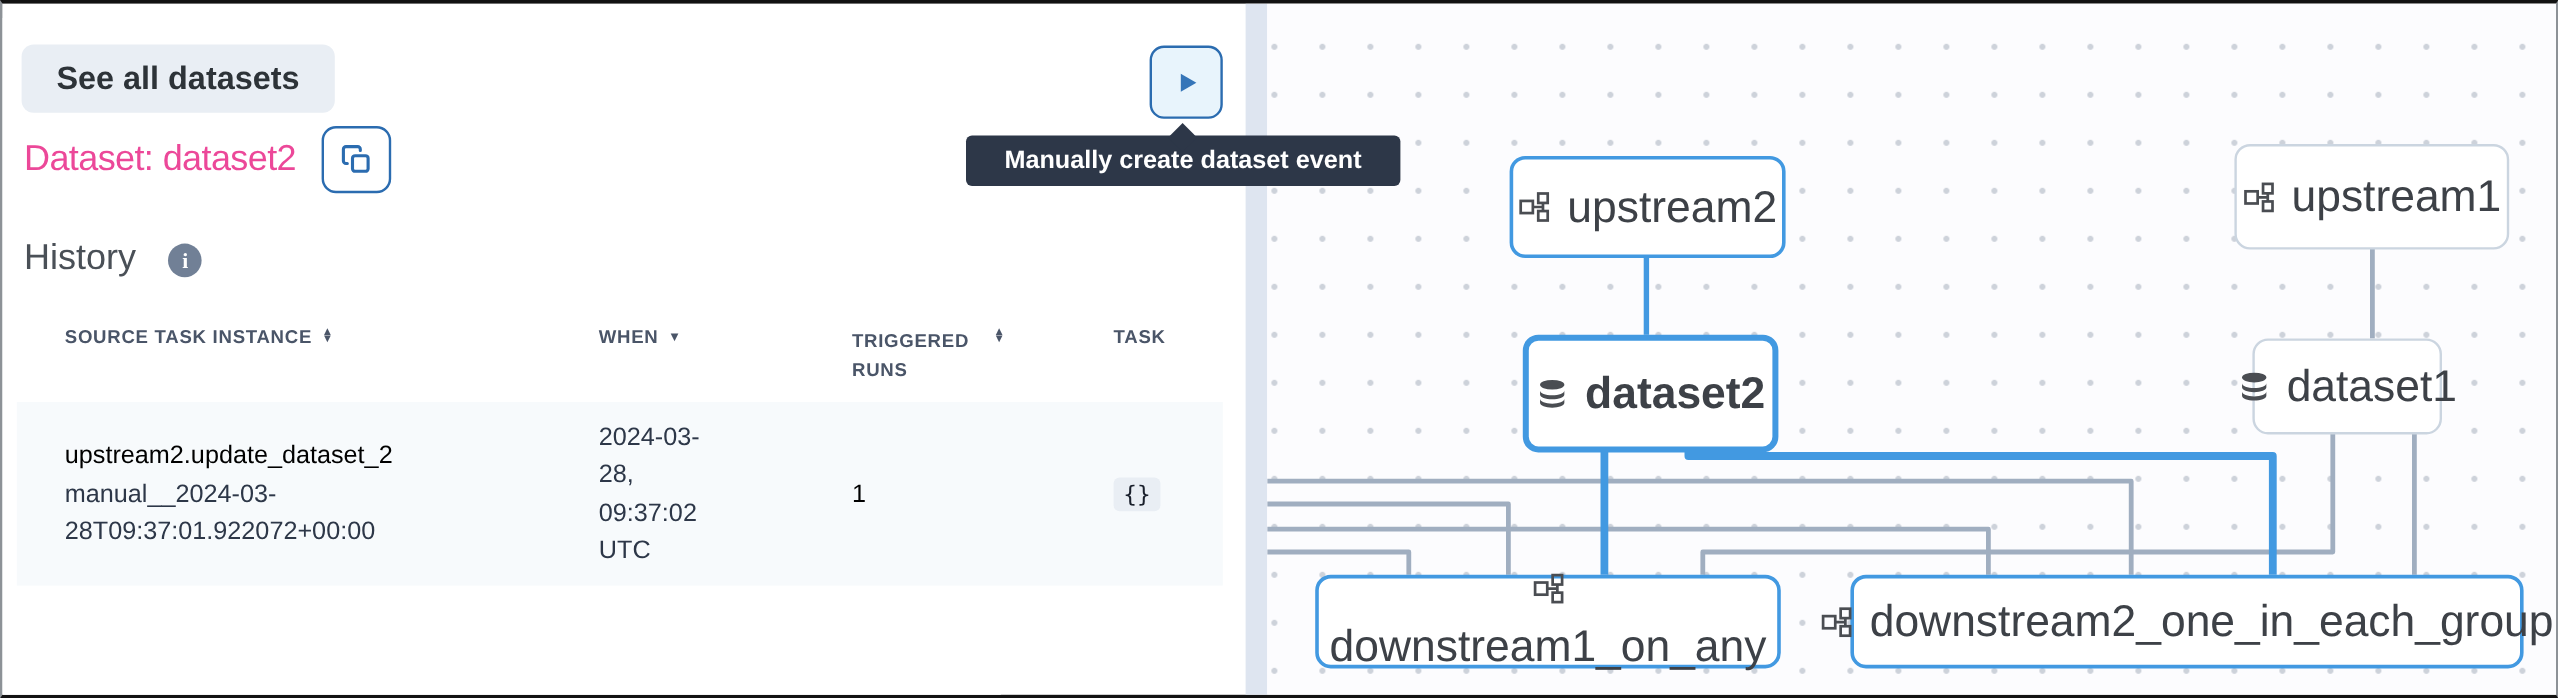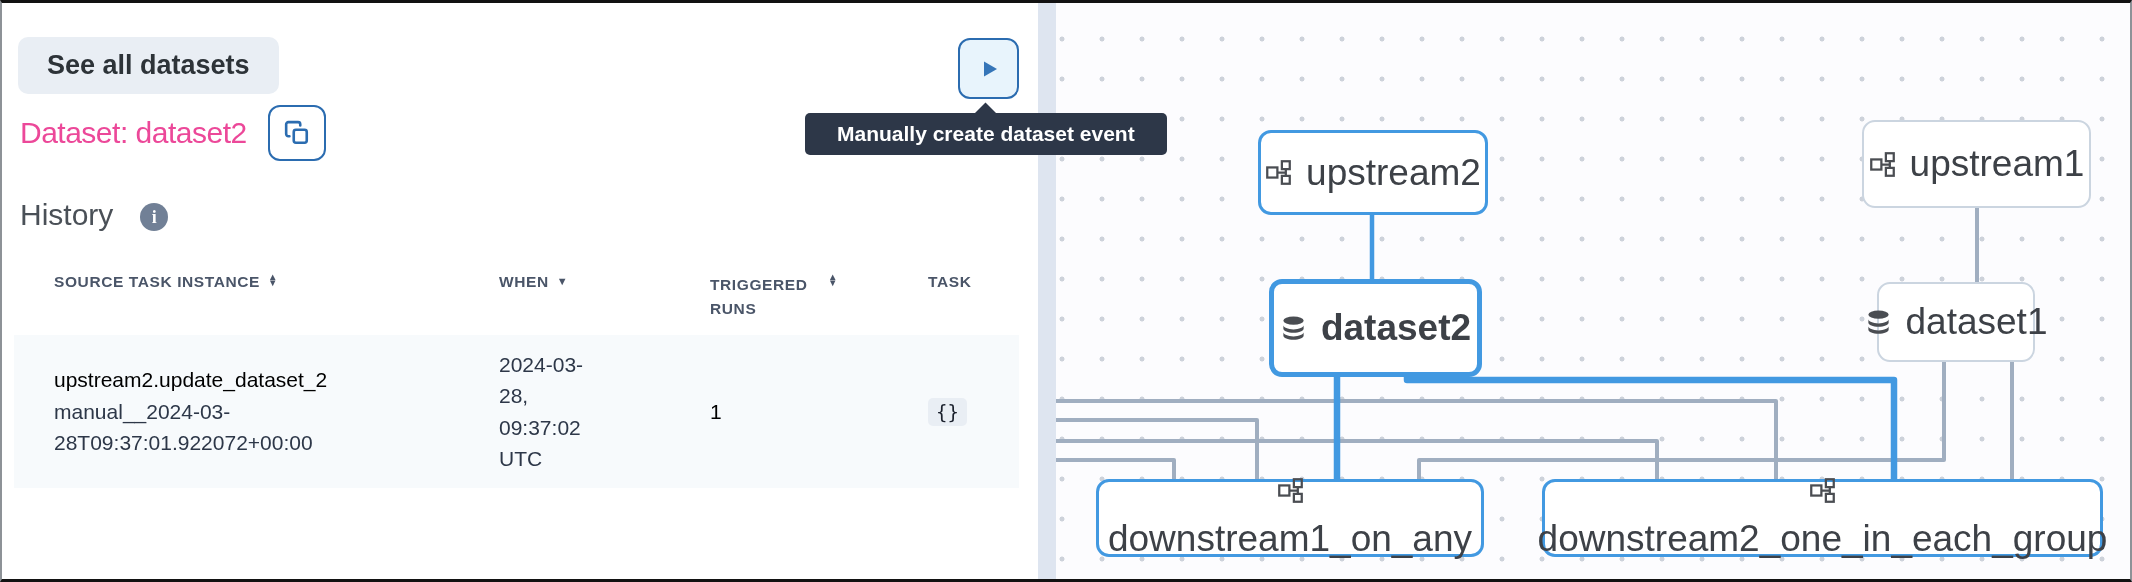--- a/index.html
+++ b/index.html
@@ -92,21 +92,21 @@
     font-size: 37px; color: #3d4147; cursor: pointer;
   }
   .node-hl { border: 3.5px solid #4299e1; }
   .node-muted { border: 2.5px solid #cbd5e0; }
   .node-selected { border: 5.5px solid #4299e1; font-weight: 700; }
   .n-upstream2   { left: 202px; top: 127px; width: 230px; height: 85px; }
   .n-upstream1   { left: 806px; top: 117px; width: 229px; height: 88px; }
   .n-dataset2    { left: 213px; top: 276px; width: 213px; height: 98px; }
   .n-dataset1    { left: 821px; top: 279px; width: 158px; height: 80px; }
   .n-downstream1 { left: 40px;  top: 476px; width: 388px; height: 78px; flex-direction: column; }
-  .n-downstream2 { left: 486px; top: 476px; width: 561px; height: 78px; flex-direction: column; }
+  .n-downstream2 { left: 486px; top: 476px; width: 561px; height: 78px; }
   .node svg { flex: 0 0 auto; }
 </style>
 </head>
 <body>
 
 <div class="frame">
 
   <div class="left-panel">
 
     <button class="see-all">See all datasets</button>

